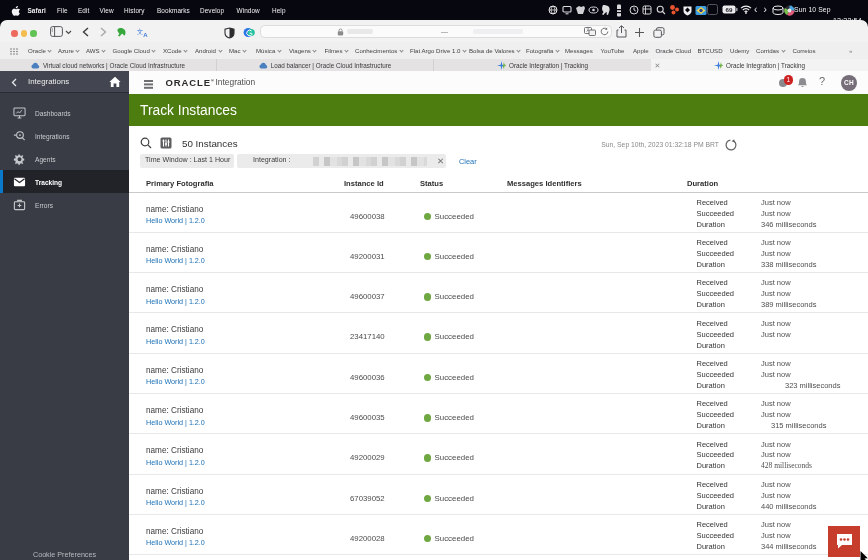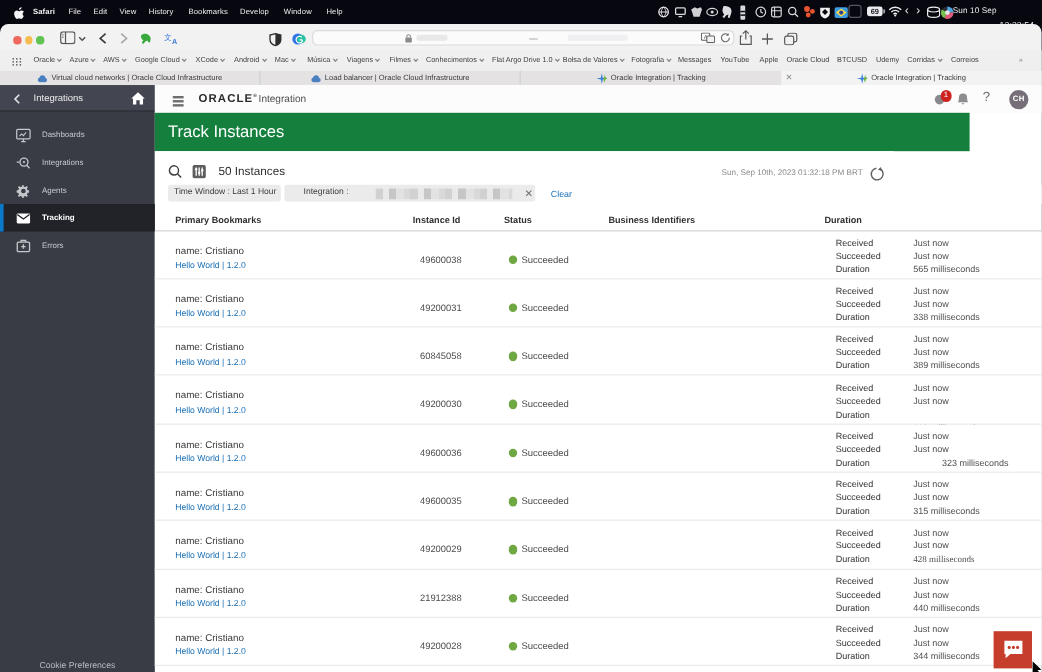--- a/index.html
+++ b/index.html
@@ -22,21 +22,21 @@
   
   .appbg { position:absolute; left:129px; top:71px; width:739px; height:489px; background:#fff; }
   .sidebar { position:absolute; left:0; top:71px; width:129px; height:489px; background:#393c45; }
   .sbhead { position:absolute; left:0; top:0; width:129px; height:22px; background:#434650; border-bottom:1px solid #2a2c32; color:#eceded; }
   .sbitem { position:absolute; left:0; width:129px; height:23px; color:#c9cbce; font-size:6.6px; }
   .sbitem .txt { position:absolute; left:35px; top:50%; transform:translateY(-50%); }
   .sbitem .ic { position:absolute; left:13px; top:50%; transform:translateY(-50%); width:13px; height:13px; }
   .sbsel { background:#212329; color:#fff; font-weight:bold; }
   .sbsel::before { content:""; position:absolute; left:0; top:0; width:3px; height:23px; background:#0b79c9; }
   .hdr { position:absolute; left:129px; top:71px; width:739px; height:23px; background:#fcfcfc; }
-  .banner { position:absolute; left:129px; top:94px; width:679px; height:32px; background:#15803d; }
+  .banner { position:absolute; left:129px; top:94px; width:739px; height:32px; background:#4d7c0f; }
   .banner .t { position:absolute; left:140px; top:50%; transform:translate(-129px,-50%); color:#fff; font-size:13.8px; }
   .tbar { position:absolute; left:129px; top:126px; width:616px; height:28px; background:#fff; }
   .chips { position:absolute; left:129px; top:154px; width:739px; height:16px; background:#fff; }
   .chip { position:absolute; top:0; height:13.5px; background:#ebebeb; border-radius:2px; font-size:7.1px; color:#3c3c3c; line-height:13.5px; white-space:nowrap; }
   
   .thead { position:absolute; top:174px; height:19px; font-size:7.6px; font-weight:bold; color:#2f2f2f; border-bottom:1px solid #c9c9c9; left:129px; width:739px; }
   .th { position:absolute; bottom:4px; }
   .row { position:absolute; left:129px; width:739px; height:40.3px; border-bottom:1px solid #e8e8e8; background:#fff; }
   .pname { position:absolute; left:17px; top:12px; font-size:8.2px; color:#3a3a3a; }
   .plink { position:absolute; left:17px; top:23.5px; font-size:7.2px; color:#1a6fb5; }
@@ -363,67 +363,67 @@
   </div>
   <div class="chips">
     <div class="chip" style="left:10.5px;width:94px;padding-left:5.5px;">Time Window : Last 1 Hour</div>
     <div class="chip" style="left:108px;width:209px;padding-left:16px;">Integration :
       <div class="abs" style="left:76px;top:2.5px;width:114px;height:9px;background:repeating-linear-gradient(90deg,#cfcfcf 0 6px,#e9e9e9 6px 11px,#c2c2c2 11px 17px,#e2e2e2 17px 24px,#d8d8d8 24px 29px);opacity:0.9;border-radius:1px;filter:blur(0.5px);"></div>
       <span class="abs" style="left:200px;top:1px;color:#707072;font-size:8.5px;">✕</span>
     </div>
     <div class="abs" style="left:330px;top:3px;font-size:7.4px;color:#1a6fb5;">Clear</div>
   </div>
   <div class="thead">
-    <div class="th" style="left:17px;">Primary Bookmarks</div>
+    <div class="th" style="left:17px;">Primary Fotografia</div>
     <div class="th" style="left:215px;">Instance Id</div>
     <div class="th" style="left:291px;">Status</div>
-    <div class="th" style="left:378px;">Business Identifiers</div>
+    <div class="th" style="left:378px;">Messages Identifiers</div>
     <div class="th" style="left:558px;">Duration</div>
   </div>
   <div id="rows">
   <div class="row" style="top:192.5px;">
     <div class="pname">name: Cristiano</div>
     <div class="plink">Hello World | 1.2.0</div>
     <div class="iid">49600038</div>
     <div class="stat"><span class="dot"></span>Succeeded</div>
     <div class="dl" style="top:5.4px;">Received</div>
         <div class="dv" style="top:5.4px;">Just now</div>
     <div class="dl" style="top:16.2px;">Succeeded</div>
         <div class="dv" style="top:16.2px;">Just now</div>
     <div class="dl" style="top:27.2px;">Duration</div>
-        <div class="dv" style="top:27.2px;">565 milliseconds</div>
+        <div class="dv" style="top:27.2px;">346 milliseconds</div>
   </div>
   <div class="row" style="top:232.8px;">
     <div class="pname">name: Cristiano</div>
     <div class="plink">Hello World | 1.2.0</div>
     <div class="iid">49200031</div>
     <div class="stat"><span class="dot"></span>Succeeded</div>
     <div class="dl" style="top:5.4px;">Received</div>
         <div class="dv" style="top:5.4px;">Just now</div>
     <div class="dl" style="top:16.2px;">Succeeded</div>
         <div class="dv" style="top:16.2px;">Just now</div>
     <div class="dl" style="top:27.2px;">Duration</div>
         <div class="dv" style="top:27.2px;">338 milliseconds</div>
   </div>
   <div class="row" style="top:273.1px;">
     <div class="pname">name: Cristiano</div>
     <div class="plink">Hello World | 1.2.0</div>
-    <div class="iid">60845058</div>
+    <div class="iid">49600037</div>
     <div class="stat"><span class="dot"></span>Succeeded</div>
     <div class="dl" style="top:5.4px;">Received</div>
         <div class="dv" style="top:5.4px;">Just now</div>
     <div class="dl" style="top:16.2px;">Succeeded</div>
         <div class="dv" style="top:16.2px;">Just now</div>
     <div class="dl" style="top:27.2px;">Duration</div>
         <div class="dv" style="top:27.2px;">389 milliseconds</div>
   </div>
   <div class="row" style="top:313.4px;">
     <div class="pname">name: Cristiano</div>
     <div class="plink">Hello World | 1.2.0</div>
-    <div class="iid">49200030</div>
+    <div class="iid">23417140</div>
     <div class="stat"><span class="dot"></span>Succeeded</div>
     <div class="dl" style="top:5.4px;">Received</div>
         <div class="dv" style="top:5.4px;">Just now</div>
     <div class="dl" style="top:16.2px;">Succeeded</div>
         <div class="dv" style="top:16.2px;">Just now</div>
     <div class="dl" style="top:27.2px;">Duration</div>
         <div class="dv" style="top:39px;">329 milliseconds</div>
   </div>
   <div class="row" style="top:353.7px;">
     <div class="pname">name: Cristiano</div>
@@ -440,38 +440,38 @@
   <div class="row" style="top:394.0px;">
     <div class="pname">name: Cristiano</div>
     <div class="plink">Hello World | 1.2.0</div>
     <div class="iid">49600035</div>
     <div class="stat"><span class="dot"></span>Succeeded</div>
     <div class="dl" style="top:5.4px;">Received</div>
         <div class="dv" style="top:5.4px;">Just now</div>
     <div class="dl" style="top:16.2px;">Succeeded</div>
         <div class="dv" style="top:16.2px;">Just now</div>
     <div class="dl" style="top:27.2px;">Duration</div>
-        <div class="dv" style="top:27.2px;">315 milliseconds</div>
+        <div class="dv" style="top:27.2px;margin-left:10px;">315 milliseconds</div>
   </div>
   <div class="row" style="top:434.29999999999995px;">
     <div class="pname">name: Cristiano</div>
     <div class="plink">Hello World | 1.2.0</div>
     <div class="iid">49200029</div>
     <div class="stat"><span class="dot"></span>Succeeded</div>
     <div class="dl" style="top:5.4px;">Received</div>
         <div class="dv" style="top:5.4px;">Just now</div>
     <div class="dl" style="top:16.2px;">Succeeded</div>
         <div class="dv" style="top:16.2px;">Just now</div>
     <div class="dl" style="top:27.2px;">Duration</div>
         <div class="dv" style="top:27.2px;font-family:Liberation Serif, serif;">428 milliseconds</div>
   </div>
   <div class="row" style="top:474.59999999999997px;">
     <div class="pname">name: Cristiano</div>
     <div class="plink">Hello World | 1.2.0</div>
-    <div class="iid">21912388</div>
+    <div class="iid">67039052</div>
     <div class="stat"><span class="dot"></span>Succeeded</div>
     <div class="dl" style="top:5.4px;">Received</div>
         <div class="dv" style="top:5.4px;">Just now</div>
     <div class="dl" style="top:16.2px;">Succeeded</div>
         <div class="dv" style="top:16.2px;">Just now</div>
     <div class="dl" style="top:27.2px;">Duration</div>
         <div class="dv" style="top:27.2px;">440 milliseconds</div>
   </div>
   <div class="row" style="top:514.9px;">
     <div class="pname">name: Cristiano</div>

